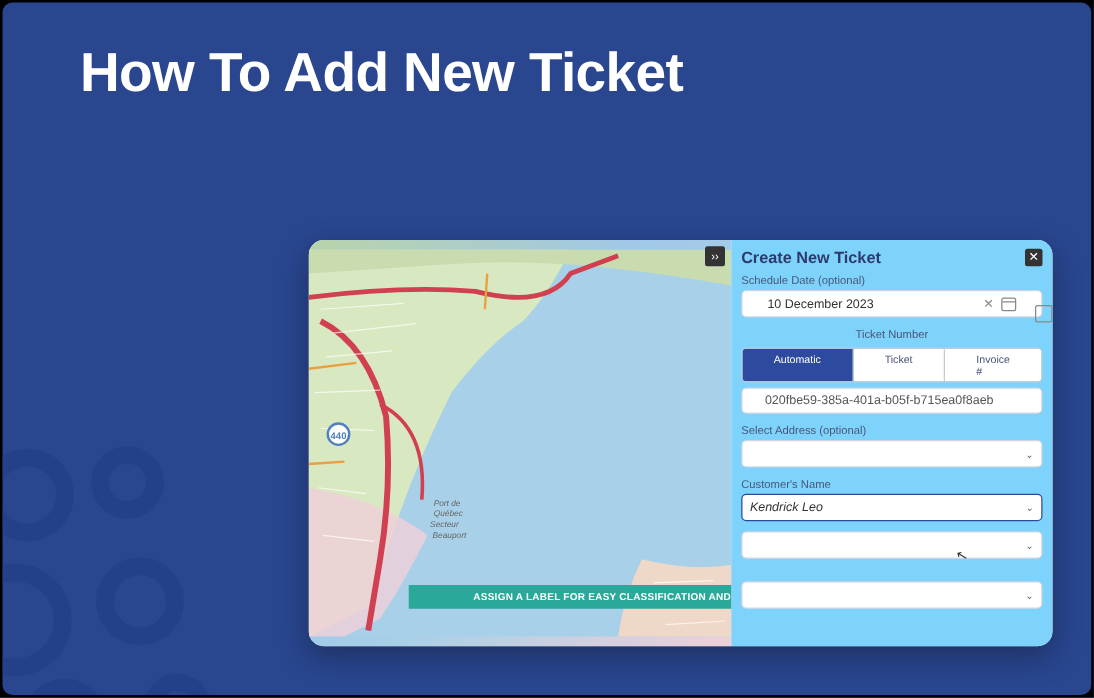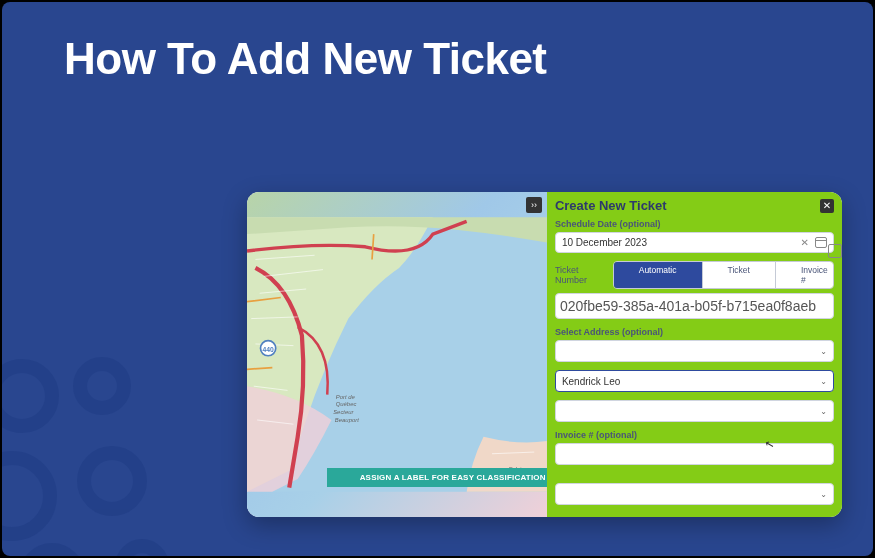--- a/index.html
+++ b/index.html
@@ -85,21 +85,21 @@
       color: #fff;
       font-size: 8px;
       font-weight: 700;
       text-align: center;
       padding: 5px 10px;
       letter-spacing: 0.2px;
       z-index: 5;
     }
     .form-pane {
       flex: 1;
-      background: #84cc16;
+      background: #7dd3fc;
       position: relative;
       padding: 0;
     }
     .form-header {
       display: flex;
       justify-content: space-between;
       align-items: center;
       padding: 6px 8px 4px 8px;
     }
     .form-title {
@@ -117,33 +117,33 @@
       align-items: center;
       justify-content: center;
       border-radius: 2px;
     }
     .form-body {
       padding: 2px 8px;
     }
     .field-label {
       color: #4a5578;
       font-size: 9px;
-      font-weight: 700;
+      font-weight: 400;
       margin-bottom: 3px;
       display: block;
     }
     .field-group {
       margin-bottom: 8px;
     }
     .date-input {
       display: flex;
       align-items: center;
       border: 1px solid #d0d5e0;
       border-radius: 4px;
-      padding: 4px 6px;
+      padding: 4px 20px;
       font-size: 10px;
       color: #333;
       background:#fff;
     }
     .date-text {
       flex: 1;
     }
     .date-clear {
       color: #888;
       font-size: 10px;
@@ -162,20 +162,21 @@
       top: 2px;
       left: 0;
       right: 0;
       height: 1px;
       background: #888;
     }
     .ticket-number-row {
       display: flex;
       align-items: center;
       gap: 6px;
+      flex-direction: column;
     }
     .ticket-label {
       color: #4a5578;
       font-size: 9px;
       font-weight: 500;
     }
     .segmented {
       display: flex;
       border: 1px solid #c5cad6;
       border-radius: 4px;
@@ -192,41 +193,42 @@
       border-right: none;
     }
     .seg-btn.active {
       background: #2e4a9e;
       color: #fff;
     }
     .text-input {
       width: 100%;
       border: 1px solid #d0d5e0;
       border-radius: 4px;
-      padding: 4px 4px;
-      font-size: 14px;
+      padding: 4px 18px;
+      font-size: 10px;
       color: #555;
       margin-top: 4px;
       background:#fff;
     }
     .select-input {
       width: 100%;
       border: 1px solid #d0d5e0;
       border-radius: 4px;
       padding: 4px 6px;
       font-size: 10px;
       color: #333;
       display: flex;
       justify-content: space-between;
       align-items: center;
       min-height: 22px;
       background:#fff;
     }
     .select-input.highlighted {
       border-color: #2e4a9e;
+      font-style: italic;
     }
     .chevron {
       color: #666;
       font-size: 8px;
     }
     .empty-input {
       width: 100%;
       border: 1px solid #d0d5e0;
       border-radius: 4px;
       min-height: 22px;
@@ -343,37 +345,34 @@
 
         <div class="field-group">
           <span class="field-label">Select Address (optional)</span>
           <div class="select-input">
             <span></span>
             <span class="chevron">⌄</span>
           </div>
         </div>
 
         <div class="field-group">
+          <span class="field-label">Customer's Name</span>
           <div class="select-input highlighted">
             <span>Kendrick Leo</span>
             <span class="chevron">⌄</span>
           </div>
         </div>
 
         <div class="field-group">
           <div class="select-input">
             <span></span>
             <span class="chevron">⌄</span>
           </div>
         </div>
 
-        <div class="field-group">
-          <span class="field-label">Invoice # (optional)</span>
-          <div class="empty-input"></div>
-        </div>
 
         <div class="field-group" style="margin-top:18px">
           <div class="select-input">
             <span></span>
             <span class="chevron">⌄</span>
           </div>
         </div>
 
       </div>
 

